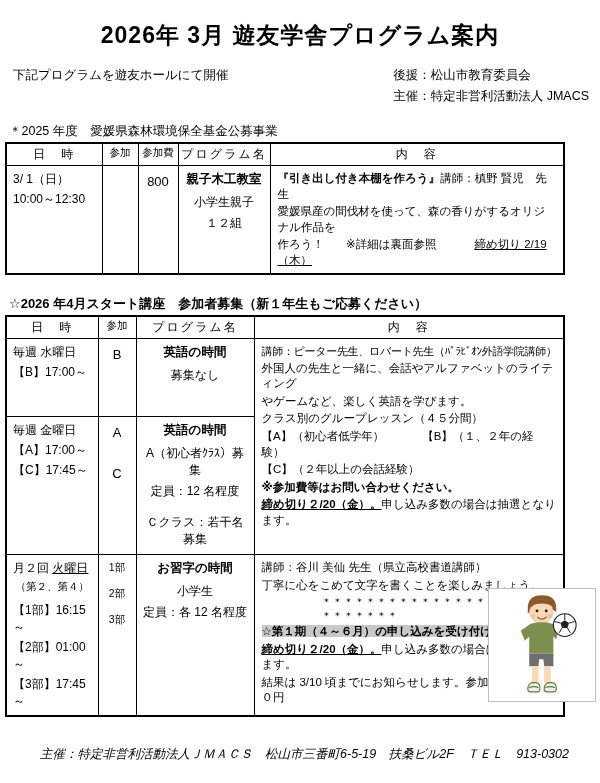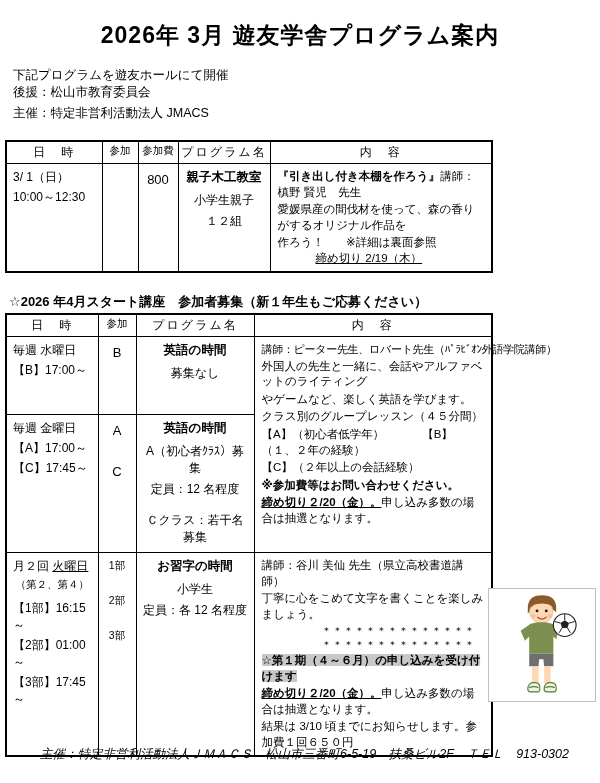--- a/index.html
+++ b/index.html
@@ -3,26 +3,26 @@
 <meta charset="utf-8">
 <style>
   * { box-sizing: border-box; }
   body {
     width: 600px; height: 783px; margin: 0;
     font-family: "Liberation Sans", "DejaVu Sans", sans-serif;
     color: #000; background: #fff; position: relative; overflow: hidden;
   }
   .page { padding: 10px 5px 0; }
   .title { text-align: center; font-weight: bold; font-size: 23px; margin: 10px 0 16px; letter-spacing: 1px; }
-  .intro { display: flex; justify-content: space-between; font-size: 12.5px; margin: 0 6px 14px 8px; flex-direction: column; }
+  .intro { display: flex; justify-content: space-between; font-size: 12.5px; margin: 0 6px 14px 8px; }
   .intro .host-block div { margin-bottom: 4px; }
   .sec-heading { font-size: 12.5px; margin: 0 0 2px 4px; }
   .sec-heading.bold { font-weight: bold; margin-top: 20px; font-size: 13px; }
 
-  table { border-collapse: collapse; width: 488px; table-layout: fixed; }
+  table { border-collapse: collapse; width: 560px; table-layout: fixed; }
   table { border: 2px solid #000; }
   th, td { border: 1px solid #000; vertical-align: top; font-size: 12px; font-weight: normal; padding: 2px 6px; }
   th { text-align: center; padding: 2px; letter-spacing: 2px; }
   th.small, td.small { font-size: 10.5px; letter-spacing: 0; }
 
   .c-center { text-align: center; }
   .b { font-weight: bold; }
   .u { text-decoration: underline; }
   .line { margin: 2px 0; line-height: 1.35; }
   .prog-name { font-weight: bold; font-size: 12.5px; text-align: center; margin: 3px 0 6px; }
@@ -62,20 +62,21 @@
   <h1 class="title">2026年 3月 遊友学舎プログラム案内</h1>
 
   <div class="intro">
     <div>下記プログラムを遊友ホールにて開催</div>
     <div class="host-block">
       <div>後援：松山市教育委員会</div>
       <div>主催：特定非営利活動法人 JMACS</div>
     </div>
   </div>
 
+  <div class="sec-heading">＊2025 年度　愛媛県森林環境保全基金公募事業</div>
 
   <table class="t1">
     <colgroup>
         <col style="width:96px">
         <col style="width:36px">
         <col style="width:40px">
         <col style="width:92px">
         <col>
       </colgroup>
     <tbody>
@@ -178,21 +179,21 @@
       <td class="date-cell">
         <div>
           <span>月２回 </span><span class="u">火曜日</span>
         </div>
         <div class="c-center" style="font-size:10.5px">（第２、第４）</div>
         <div style="margin-top:8px">【1部】16:15～</div>
         <div>【2部】01:00～</div>
         <div>【3部】17:45～</div>
       </td>
       <td>
-        <div class="join-stack" style="gap:21px;padding-top:4px;font-size:10.5px">
+        <div class="join-stack" style="gap:12px;padding-top:4px;font-size:10.5px">
           <span>1部</span>
           <span>2部</span>
           <span>3部</span>
         </div>
       </td>
       <td>
         <div class="prog-name">お習字の時間</div>
         <div class="prog-sub">小学生</div>
         <div class="prog-sub">定員：各 12 名程度</div>
       </td>

